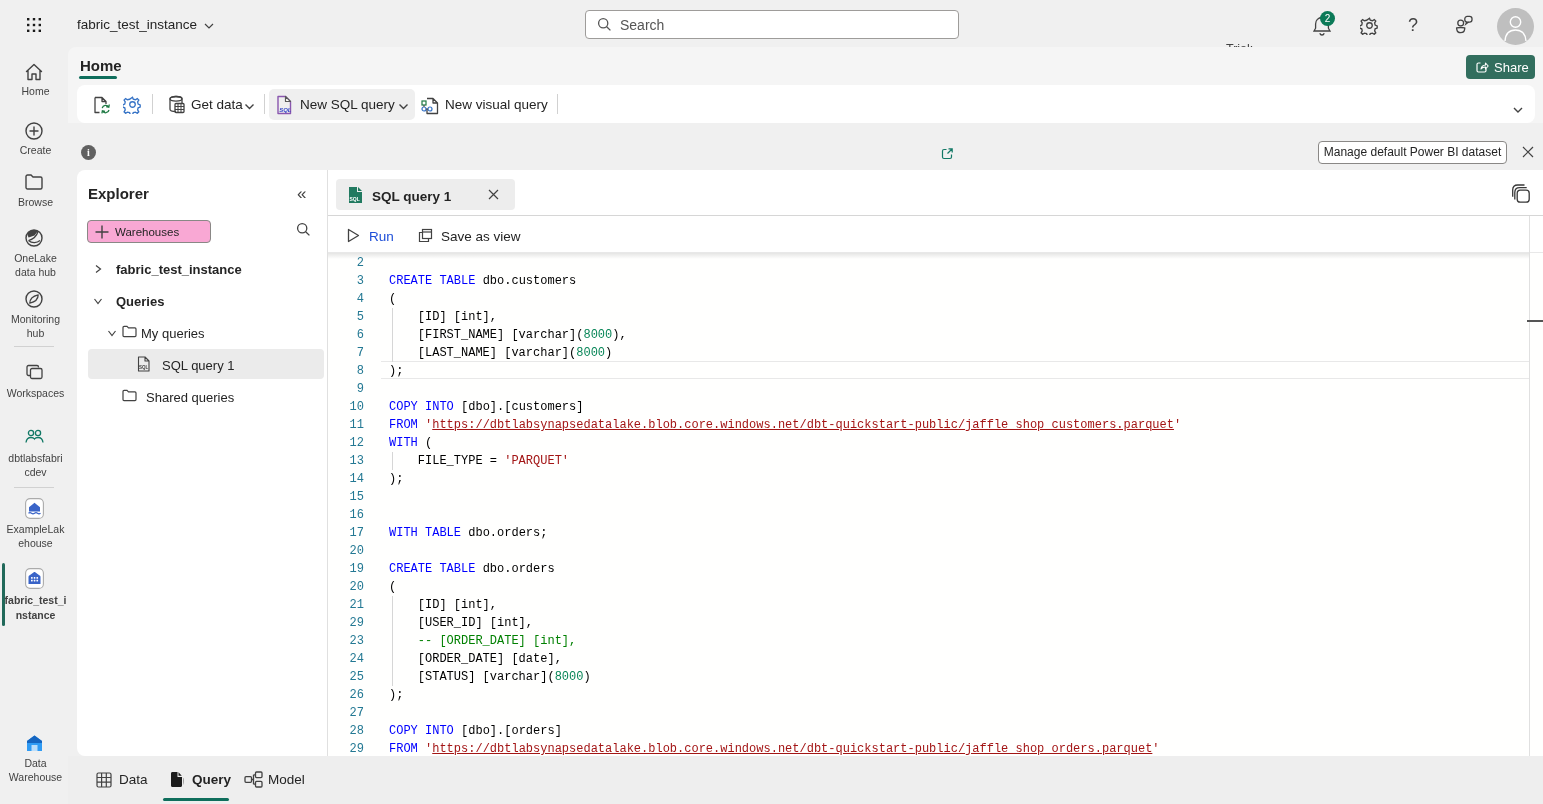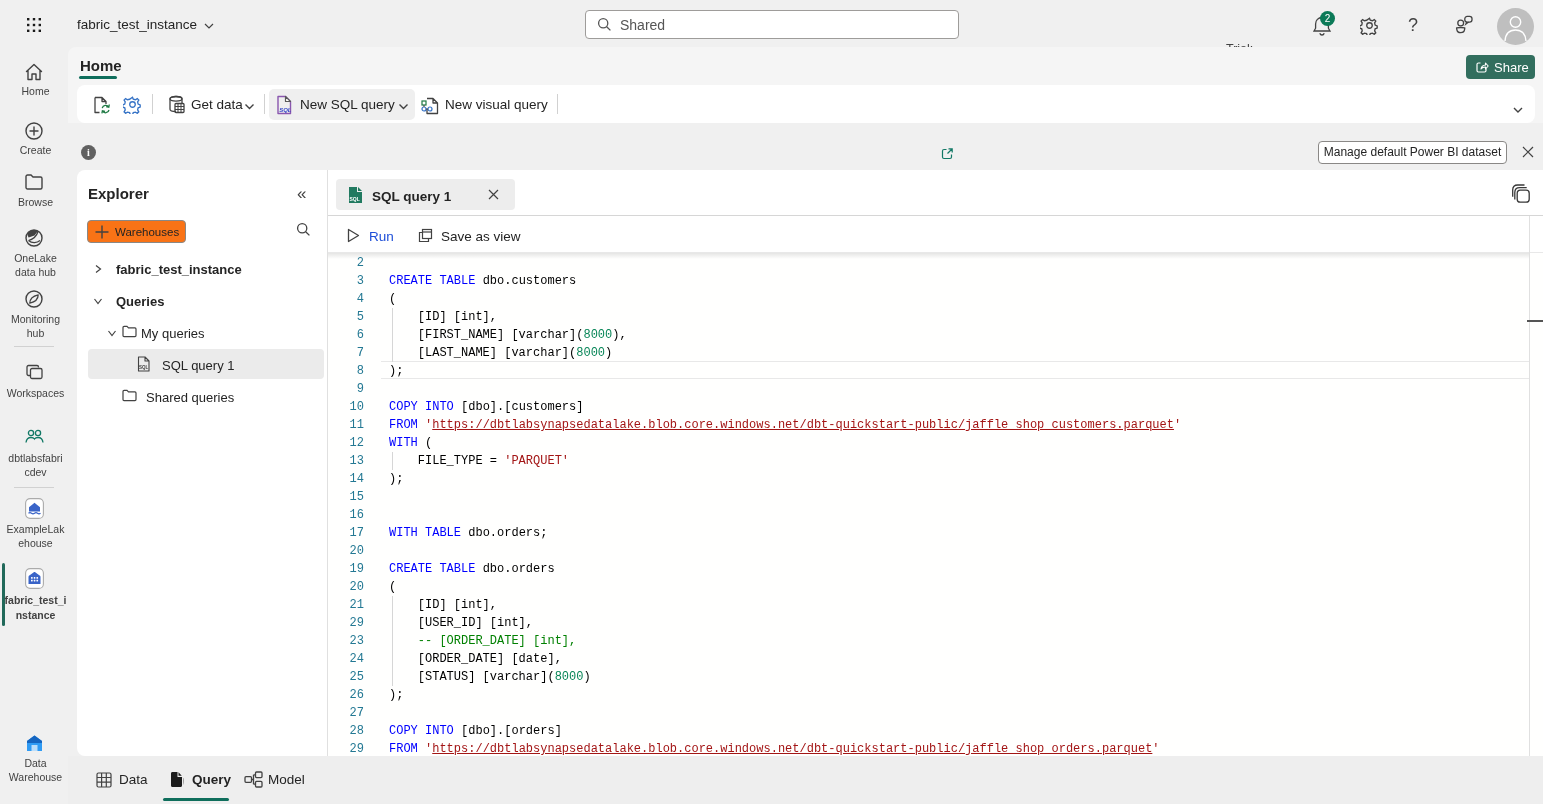--- a/index.html
+++ b/index.html
@@ -30,21 +30,21 @@
   <div class="abs" style="left:77px;top:17px;font-size:13.5px;color:#242424;">fabric_test_instance</div>
   <svg class="abs" style="left:203px;top:20px;" width="12" height="12" viewBox="0 0 12 12">
       <path d="M2 4 L6 8 L10 4" fill="none" stroke="#424242" stroke-width="1.2"></path>
     </svg>
 
   <div class="abs" style="left:585px;top:10px;width:374px;height:29px;background:#ffffff;border:1px solid #9e9c9a;border-radius:4px;"></div>
   <svg class="abs" style="left:597px;top:17px;" width="15" height="15" viewBox="0 0 15 15">
       <circle cx="6.2" cy="6.2" r="4.6" fill="none" stroke="#555" stroke-width="1.3"></circle>
       <path d="M9.7 9.7 L13.4 13.4" stroke="#555" stroke-width="1.3"></path>
     </svg>
-  <div class="abs" style="left:620px;top:17px;font-size:14px;color:#555;">Shared</div>
+  <div class="abs" style="left:620px;top:17px;font-size:14px;color:#555;">Search</div>
 
   <div class="abs" style="left:1226px;top:9px;font-size:12.5px;line-height:14px;color:#424242;margin-top:33px;">Trial:<br>58 days left</div>
 
   <svg class="abs" style="left:1312px;top:16px;" width="20" height="21" viewBox="0 0 20 21">
     <path d="M10 1.5 C6.2 1.5 3.6 4.3 3.6 8 L3.6 12.2 L2 15 L18 15 L16.4 12.2 L16.4 8 C16.4 4.3 13.8 1.5 10 1.5 Z" fill="none" stroke="#424242" stroke-width="1.3"></path>
     <path d="M7.8 17.2 C8.2 18.4 9 19 10 19 C11 19 11.8 18.4 12.2 17.2" fill="none" stroke="#424242" stroke-width="1.3"></path>
   </svg>
   <div class="abs" style="left:1320px;top:11px;width:15px;height:15px;border-radius:50%;background:#0c7a58;color:#fff;font-size:10px;text-align:center;line-height:15px;">2</div>
 
   <svg class="abs" style="left:1360px;top:16px;" width="19" height="19" viewBox="0 0 24 24">
@@ -220,21 +220,21 @@
     </svg>
   <div class="abs" style="left:1318px;top:141px;width:189px;height:23px;background:#ffffff;border:1px solid #8a8886;border-radius:4px;font-size:12px;color:#242424;text-align:center;line-height:21px;">Manage default Power BI dataset</div>
   <svg class="abs" style="left:1521px;top:145px;" width="14" height="14" viewBox="0 0 14 14">
       <path d="M2 2 L12 12 M12 2 L2 12" stroke="#424242" stroke-width="1.2"></path>
     </svg>
 
   <div class="abs" id="explorer" style="left:77px;top:170px;width:250px;height:586px;background:#ffffff;border-radius:8px 0 0 8px;"></div>
   <div class="abs" style="left:88px;top:185px;font-size:15px;font-weight:bold;color:#242424;">Explorer</div>
   <div class="abs" style="left:297px;top:184px;font-size:17px;color:#424242;">«</div>
 
-  <div class="abs" style="left:87px;top:220px;width:99px;height:23px;border:1px solid #8a8886;border-radius:4px;background:#f97316;">
+  <div class="abs" style="left:87px;top:220px;width:124px;height:23px;border:1px solid #8a8886;border-radius:4px;background:#f9a8d4;">
     <svg class="abs" style="left:7px;top:4px;" width="14" height="14" viewBox="0 0 14 14">
         <path d="M7 0.5 L7 13.5 M0.5 7 L13.5 7" stroke="#424242" stroke-width="1.4"></path>
       </svg>
     <span class="abs" style="left:27px;top:4.5px;font-size:11.5px;color:#242424;">Warehouses</span>
   </div>
   <svg class="abs" style="left:296px;top:222px;" width="15" height="15" viewBox="0 0 15 15">
       <circle cx="6.2" cy="6.2" r="4.6" fill="none" stroke="#424242" stroke-width="1.3"></circle>
       <path d="M9.7 9.7 L13.4 13.4" stroke="#424242" stroke-width="1.3"></path>
     </svg>
 

